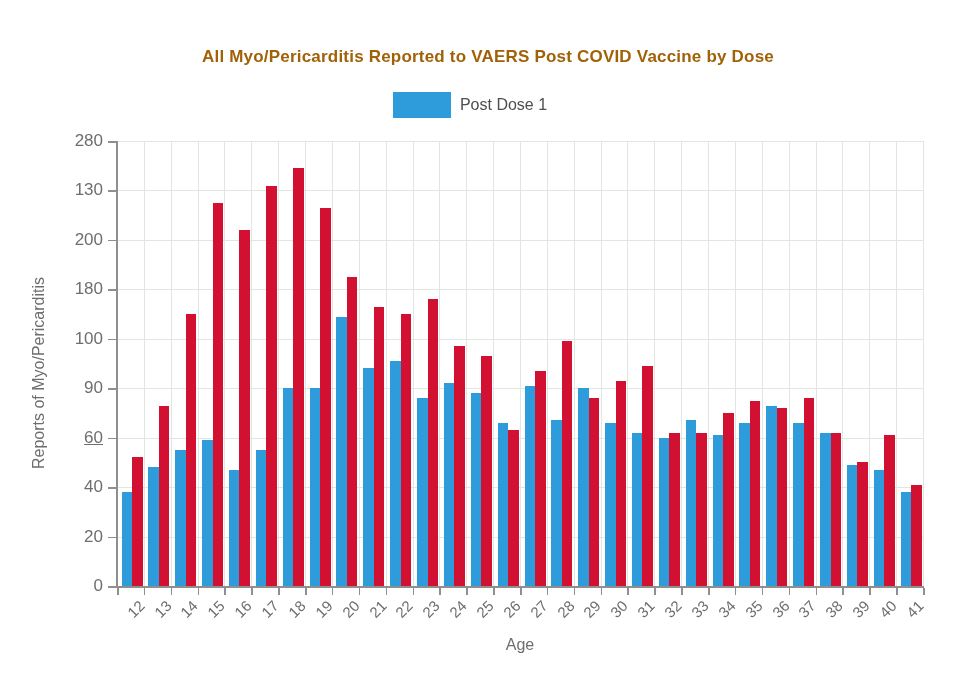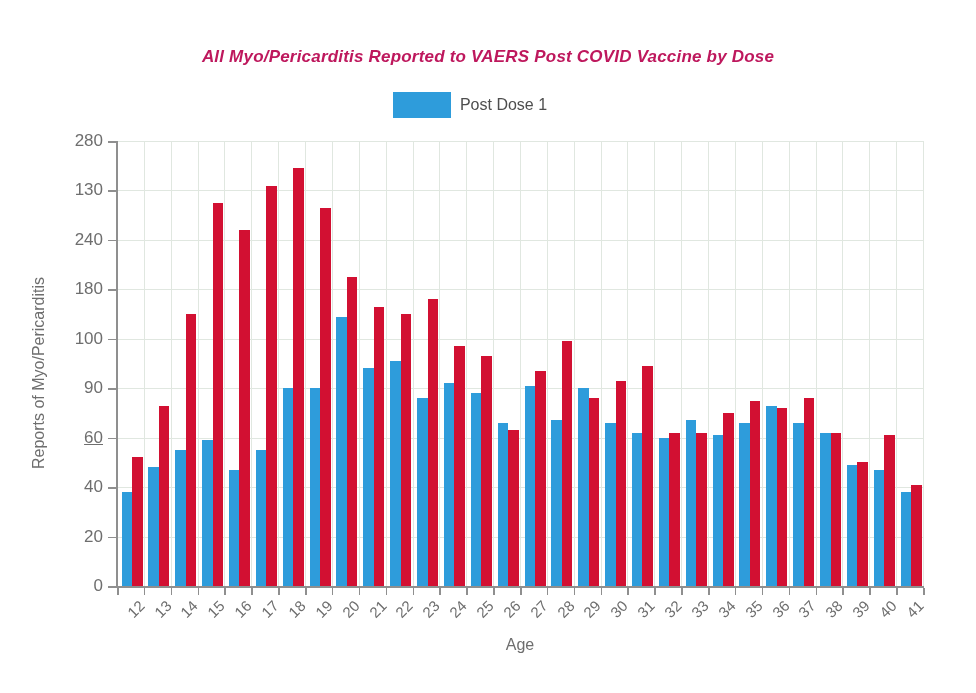--- a/index.html
+++ b/index.html
@@ -12,23 +12,22 @@
     overflow: hidden;
   }
   .chart-title {
     position: absolute;
     top: 47px;
     left: 0;
     width: 100%;
     text-align: center;
     font-size: 17px;
     font-weight: bold;
-    color: #be185d;
+    color: #a16207;
     letter-spacing: 0.2px;
-    font-style: italic;
   }
   .legend {
     position: absolute;
     top: 92px;
     left: 0;
     width: 940px;
     display: flex;
     justify-content: center;
     align-items: flex-end;
     gap: 15px;
@@ -220,21 +219,21 @@
     <div class="y-tick-label" style="left: 51px; top: 477.111px;">40</div>
     <div class="tick" style="left: 108px; top: 437.667px; width: 8px; height: 1.5px;"></div>
     <div class="y-tick-label" style="left: 51px; top: 427.667px; text-decoration: underline;">60</div>
     <div class="tick" style="left: 108px; top: 388.222px; width: 8px; height: 1.5px;"></div>
     <div class="y-tick-label" style="left: 51px; top: 378.222px;">90</div>
     <div class="tick" style="left: 108px; top: 338.778px; width: 8px; height: 1.5px;"></div>
     <div class="y-tick-label" style="left: 51px; top: 328.778px;">100</div>
     <div class="tick" style="left: 108px; top: 289.333px; width: 8px; height: 1.5px;"></div>
     <div class="y-tick-label" style="left: 51px; top: 279.333px;">180</div>
     <div class="tick" style="left: 108px; top: 239.889px; width: 8px; height: 1.5px;"></div>
-    <div class="y-tick-label" style="left: 51px; top: 229.889px;">240</div>
+    <div class="y-tick-label" style="left: 51px; top: 229.889px;">200</div>
     <div class="tick" style="left: 108px; top: 190.444px; width: 8px; height: 1.5px;"></div>
     <div class="y-tick-label" style="left: 51px; top: 180.444px;">130</div>
     <div class="tick" style="left: 108px; top: 141px; width: 8px; height: 1.5px;"></div>
     <div class="y-tick-label" style="left: 51px; top: 131px;">280</div>
     <div class="tick" style="left: 117px; top: 588px; width: 1.5px; height: 7px;"></div>
     <div class="tick" style="left: 143.867px; top: 588px; width: 1.5px; height: 7px;"></div>
     <div class="tick" style="left: 170.733px; top: 588px; width: 1.5px; height: 7px;"></div>
     <div class="tick" style="left: 197.6px; top: 588px; width: 1.5px; height: 7px;"></div>
     <div class="tick" style="left: 224.467px; top: 588px; width: 1.5px; height: 7px;"></div>
     <div class="tick" style="left: 251.333px; top: 588px; width: 1.5px; height: 7px;"></div>

